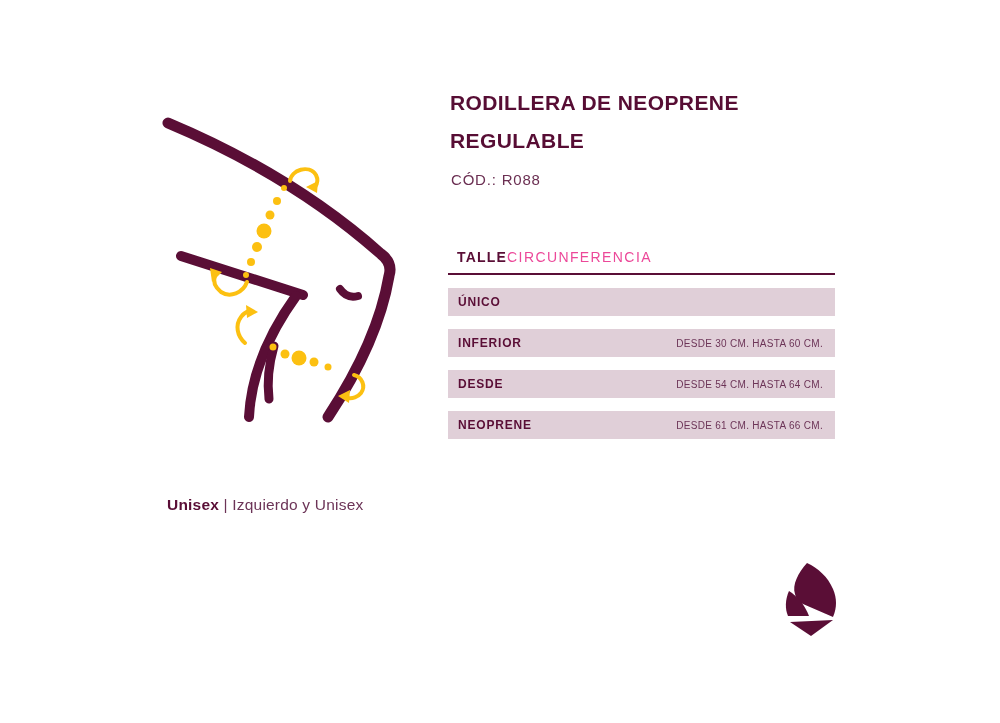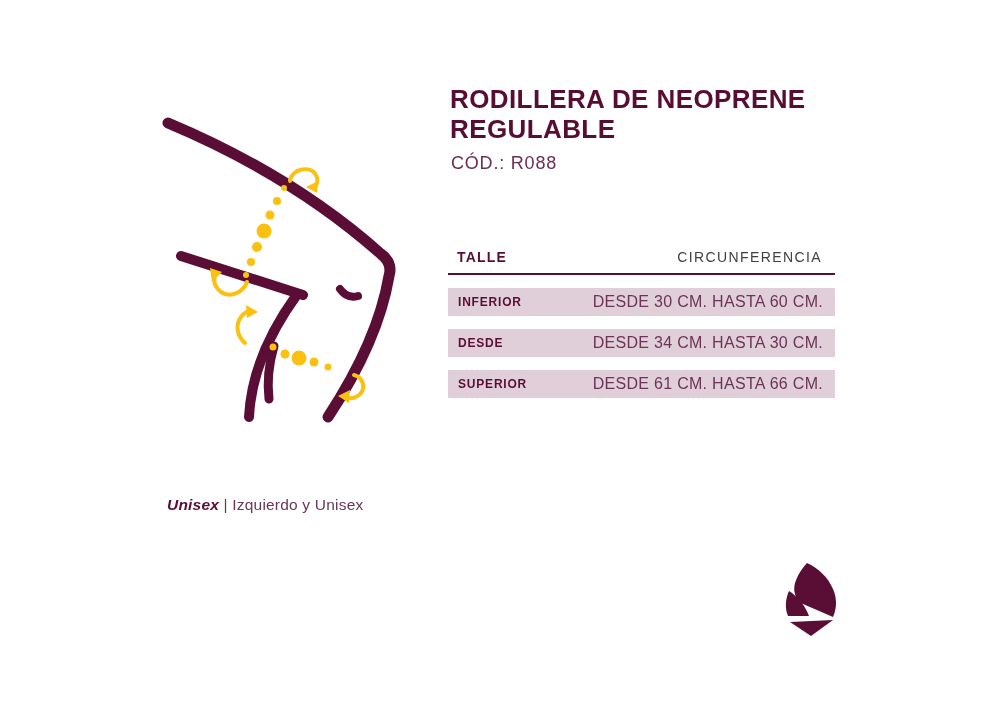--- a/index.html
+++ b/index.html
@@ -16,47 +16,47 @@
     position:relative;
     width:1000px;height:723px;
     background:#FFFFFF;
     margin:0 auto;
     overflow:hidden;
     font-family:"Liberation Sans", sans-serif;
   }
   .illustration{position:absolute;left:150px;top:95px;width:270px;height:350px;}
   .title{
     position:absolute;left:450px;top:84px;width:395px;
-    font-size:26px;font-weight:bold;line-height:30px;
+    font-size:21px;font-weight:bold;line-height:38px;
     letter-spacing:0.4px;color:var(--maroon-deep);
   }
   .code{
-    position:absolute;left:451px;top:153px;
-    font-size:18px;letter-spacing:0.8px;color:var(--plum);
+    position:absolute;left:451px;top:171px;
+    font-size:15px;letter-spacing:0.8px;color:var(--plum);
   }
   .size-table{position:absolute;left:448px;top:243px;width:387px;}
   .table-header{
-    display:flex;justify-content:space-between;align-items:flex-end;
+    display:flex;align-items:flex-end;
     height:22px;padding:0 13px 0 9px;
   }
   .th-size{font-size:14px;font-weight:bold;letter-spacing:1.2px;color:var(--maroon);}
-  .th-circ{font-size:14px;letter-spacing:1.4px;color:#404040;}
+  .th-circ{font-size:14px;letter-spacing:1.4px;color:#ec4899;}
   .header-rule{margin-top:8px;border-bottom:2px solid var(--maroon);}
   .trow{
     display:flex;justify-content:space-between;align-items:center;
     height:28px;margin-top:13px;background:var(--rowbg);
     padding:0 12px 0 10px;
   }
   .td-size{font-size:12px;font-weight:bold;letter-spacing:0.8px;color:var(--maroon);}
-  .td-circ{font-size:16px;letter-spacing:0.3px;color:var(--value);}
+  .td-circ{font-size:10px;letter-spacing:0.3px;color:var(--value);}
   .footer-line{
     position:absolute;left:167px;top:496px;
     font-size:15.5px;color:var(--value);letter-spacing:0.2px;
   }
-  .footer-line .gender{font-weight:bold;color:var(--maroon);font-style:italic;}
+  .footer-line .gender{font-weight:bold;color:var(--maroon);}
   .logo{position:absolute;left:785px;top:561px;width:60px;height:78px;}
 </style>
 </head>
 <body>
 
 <div class="page">
 
   <svg class="illustration" viewBox="150 95 270 350" xmlns="http://www.w3.org/2000/svg" aria-hidden="true">
     <g fill="none" stroke="#5A0E36" stroke-linecap="round" stroke-linejoin="round">
 
@@ -106,33 +106,37 @@
   <h1 class="title">RODILLERA DE NEOPRENE REGULABLE</h1>
   <div class="code">CÓD.: R088</div>
 
   <div class="size-table">
     <div class="table-header">
       <span class="th-size">TALLE</span>
       <span class="th-circ">CIRCUNFERENCIA</span>
     </div>
     <div class="header-rule"></div>
     <div>
+    <div class="trow">
+      <span class="td-size">ÚNICO</span>
+      <span class="td-circ"></span>
+    </div>
 
     <div class="trow">
       <span class="td-size">INFERIOR</span>
       <span class="td-circ">DESDE 30 CM. HASTA 60 CM.</span>
     </div>
 
     <div class="trow">
       <span class="td-size">DESDE</span>
-      <span class="td-circ">DESDE 34 CM. HASTA 30 CM.</span>
+      <span class="td-circ">DESDE 54 CM. HASTA 64 CM.</span>
     </div>
 
     <div class="trow">
-      <span class="td-size">SUPERIOR</span>
+      <span class="td-size">NEOPRENE</span>
       <span class="td-circ">DESDE 61 CM. HASTA 66 CM.</span>
     </div>
   </div>
   </div>
 
   <div class="footer-line">
     <span class="gender">Unisex</span>
     <span>|</span>
     <span>Izquierdo y Unisex</span>
   </div>

